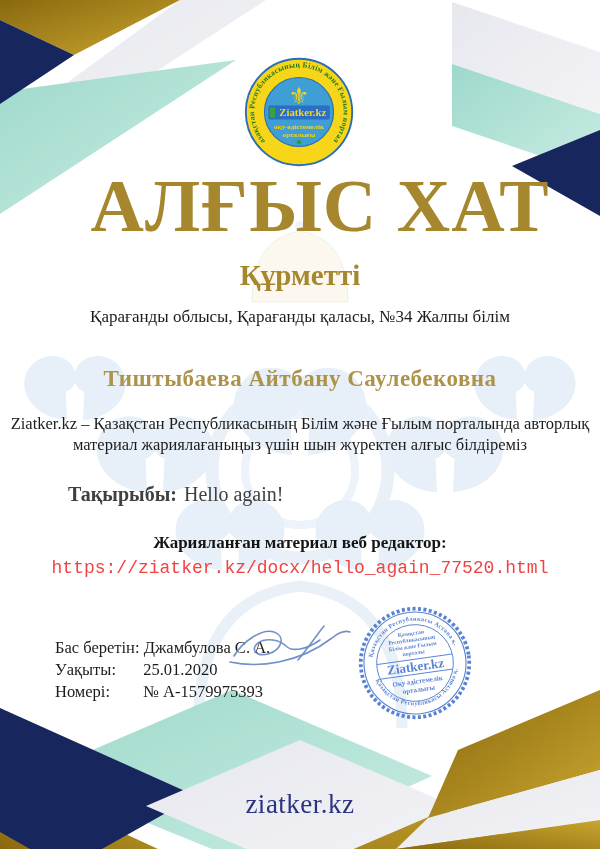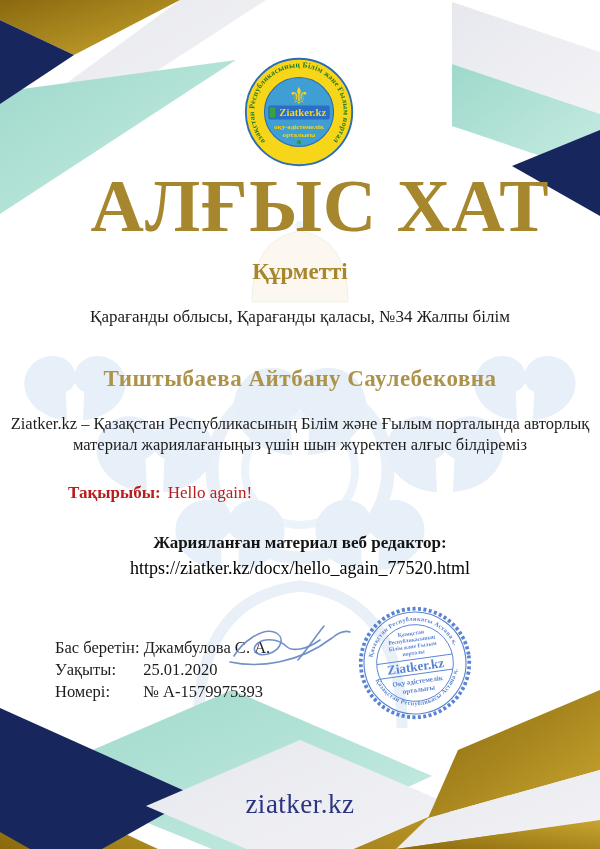--- a/index.html
+++ b/index.html
@@ -6,28 +6,28 @@
   .certificate{
     position:relative;width:600px;height:849px;margin:0 auto;
     background:#ffffff;overflow:hidden;
     font-family:"Liberation Serif","DejaVu Serif",serif;
   }
   .layer{position:absolute;inset:0;}
   svg text{font-family:"Liberation Serif","DejaVu Serif",serif;}
   .abs{position:absolute;}
   .center{left:0;right:0;text-align:center;}
   .title{top:166px;font-size:74px;line-height:80px;font-weight:bold;color:#a6872d;letter-spacing:1px;padding-left:40px;}
-  .salutation{top:259px;font-size:23px;font-weight:bold;color:#a6872d;}
+  .salutation{top:259px;font-size:29px;font-weight:bold;color:#a6872d;}
   .para1{top:306px;font-size:17px;line-height:21px;color:#1c1c1c;}
   .name{top:366px;font-size:23px;font-weight:bold;color:#ad9349;letter-spacing:.5px;text-align:center;}
   .para2{top:414px;font-size:16.5px;line-height:20.5px;color:#1c1c1c;}
-  .topic{top:483px;left:68px;font-size:17px;color:#b91c1c;}
+  .topic{top:483px;left:68px;font-size:20px;color:#404040;}
   .topic .lbl{font-weight:bold;margin-right:7px;}
   .linklabel{top:533px;font-size:17px;font-weight:bold;color:#141414;}
-  .url{top:558px;font-size:18px;color:#000000;}
+  .url{top:558px;font-size:18px;color:#ef4444;font-family:Liberation Mono, monospace;}
   .footer{top:637px;left:55px;font-size:16.5px;line-height:22px;color:#1c1c1c;}
   .frow{white-space:nowrap;}
   .frow .flbl{display:inline-block;min-width:84px;}
   .bottom-brand{top:789px;font-size:27px;color:#2b3480;letter-spacing:.5px;z-index:3;}
   .z1{z-index:1;} .z2{z-index:2;}
 </style>
 </head>
 <body>
 
 <div class="certificate">

